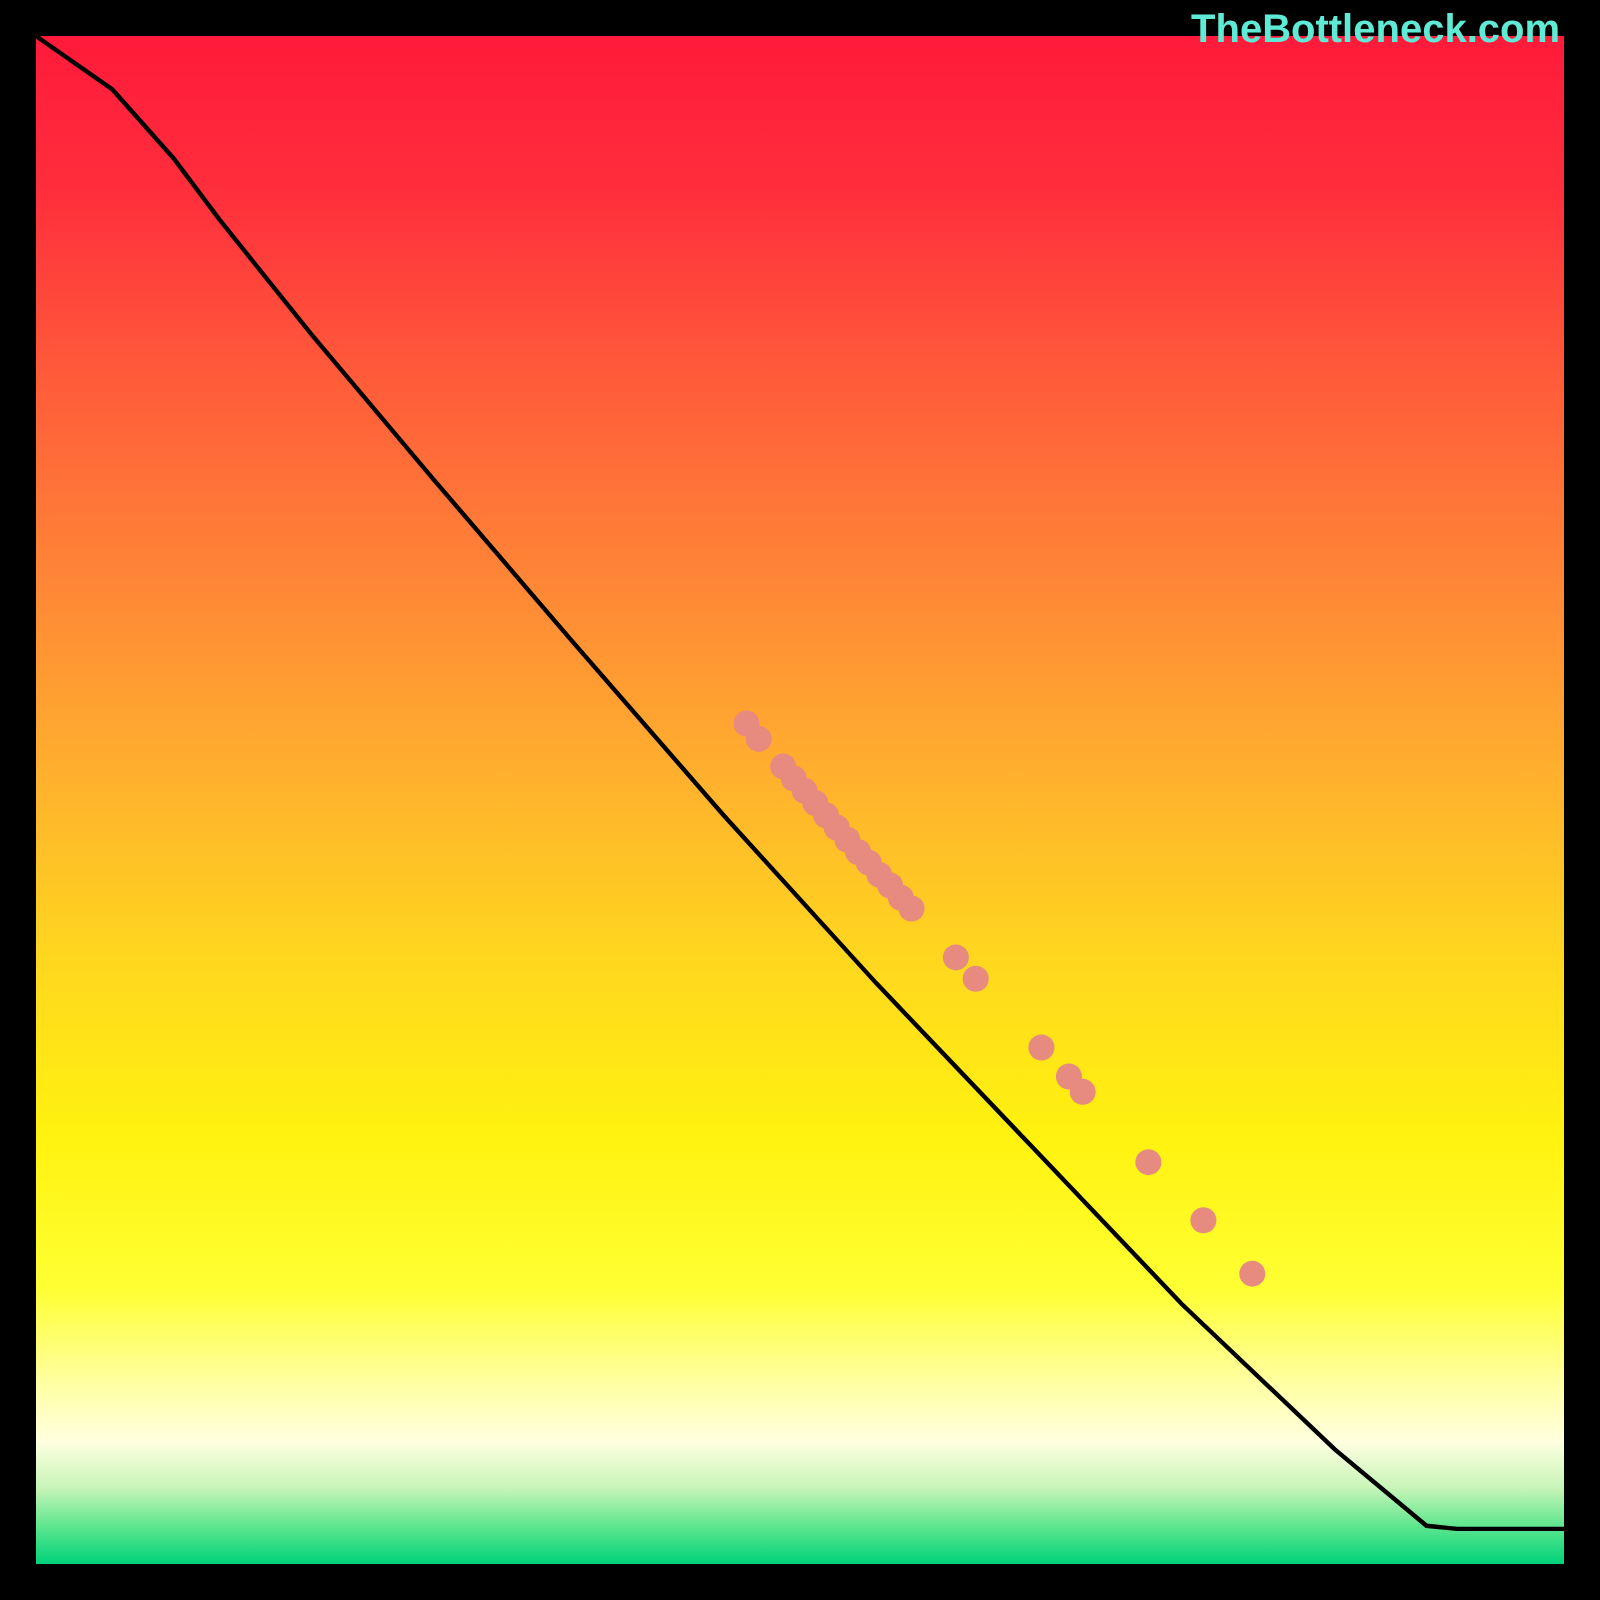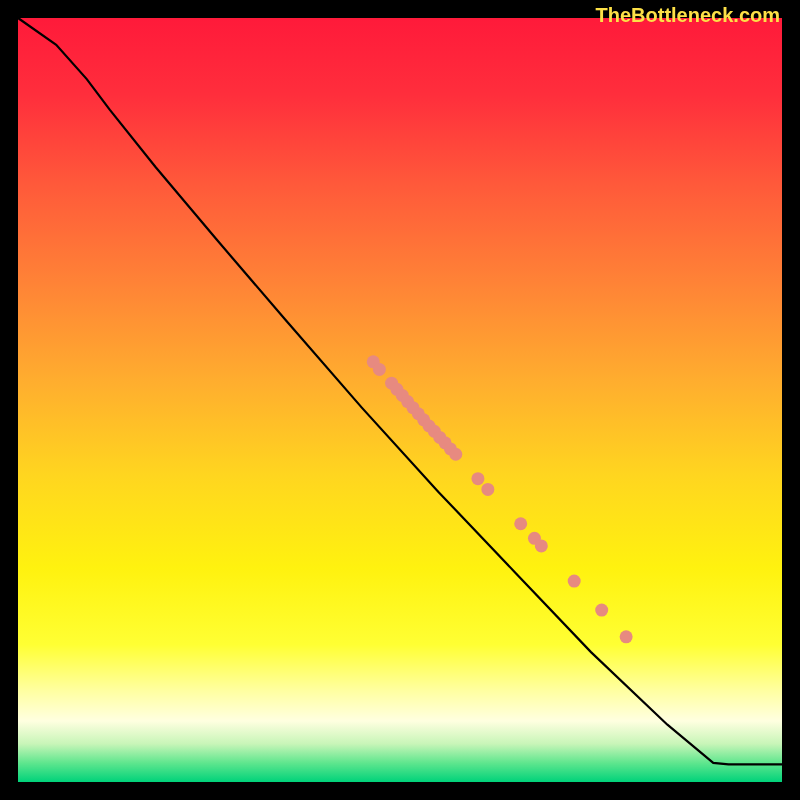--- a/index.html
+++ b/index.html
@@ -20,21 +20,21 @@
     top: 0;
     left: 0;
   }
   .watermark {
     position: absolute;
     top: 4px;
     right: 20px;
     font-family: Arial, Helvetica, sans-serif;
     font-size: 20px;
     font-weight: bold;
-    color: #fde047;
+    color: #5eead4;
     letter-spacing: 0px;
   }
 </style>
 </head>
 <body>
 
 <div class="chart-wrapper">
   <svg id="chart-svg" width="800" height="800" viewBox="0 0 800 800">
     <defs>
       <linearGradient id="bg-grad" x1="0" y1="0" x2="0" y2="1">

